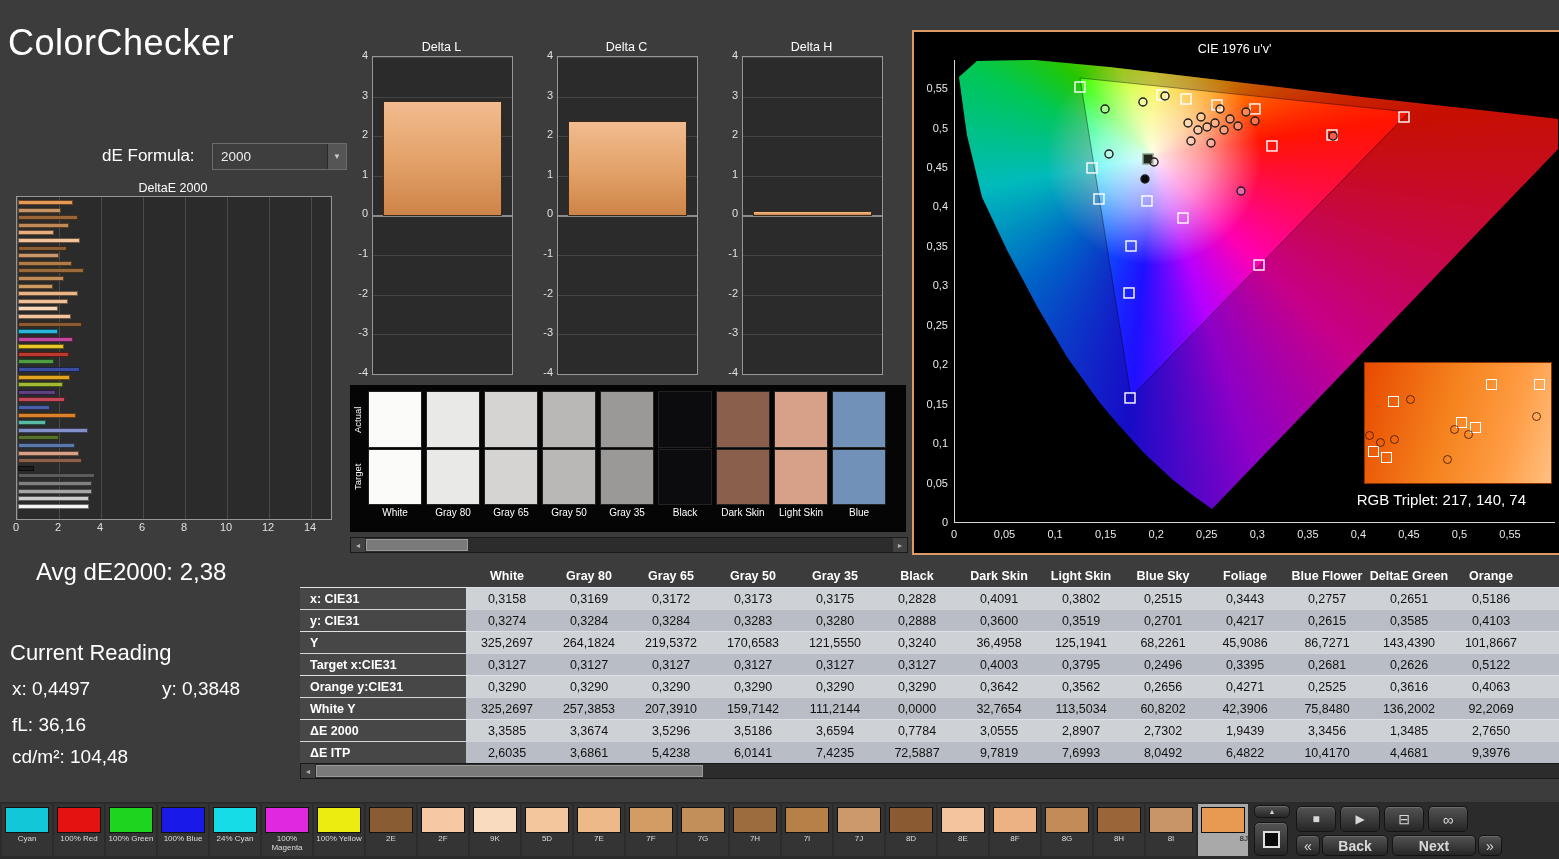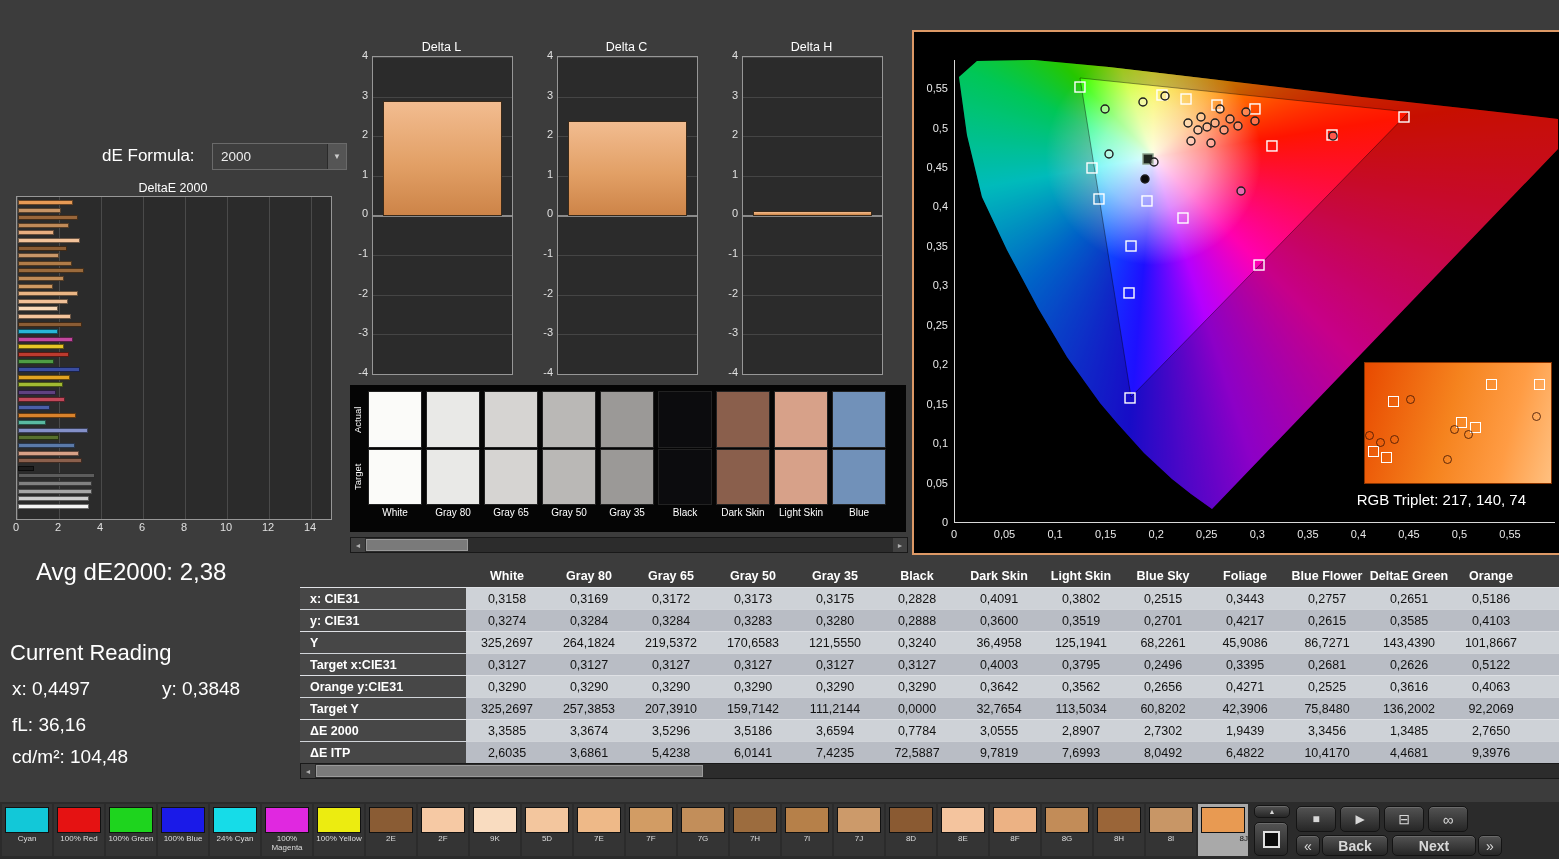--- a/index.html
+++ b/index.html
@@ -119,20 +119,21 @@
   .btn-prev{left:46px;top:33px;width:24px;height:21px;font-size:14px;}
   .btn-back{left:72px;top:33px;width:66px;height:21px;font-size:14px;font-weight:bold;}
   .btn-next{left:142px;top:33px;width:84px;height:21px;font-size:14px;font-weight:bold;}
   .btn-nextarr{left:228px;top:33px;width:24px;height:21px;font-size:14px;}
 </style>
 </head>
 <body>
 
 <div class="page">
 
+  <div class="abs app-title">ColorChecker</div>
   <div class="abs formula-label">dE Formula:</div>
   <div class="abs formula-select">
     <span class="fs-val">2000</span>
     <span class="fs-arrow">▼</span>
   </div>
 
   <div class="abs de-title">DeltaE 2000</div>
   <div class="abs de-chart">
     <div class="de-bars">
         <div class="hbar" style="width: 54.81px; background: rgb(231, 154, 85);"></div>
@@ -295,20 +296,21 @@
         </div>
       </div>
   </div>
   <div class="abs scrollbar strip-scroll">
     <span class="sb-arrow" style="left:0;">◄</span>
     <span class="sb-thumb" style="left:15px;width:100px;"></span>
     <span class="sb-arrow" style="right:0;">►</span>
   </div>
 
   <div class="abs cie-panel">
+    <div class="cie-title">CIE 1976 u'v'</div>
     <div class="cie-gamut">
       <div class="cie-gamut-color"></div>
       <div class="cie-gamut-white"></div>
     </div>
     <svg class="cie-svg" viewBox="0 0 604 462">
       <path fill-rule="evenodd" fill="rgba(0,0,0,0.22)" d="M 258 449 L 237 434 L 218 419 L 190 393 L 163 363 L 146 343 L 113 297 L 84 248 L 53 190 L 28 137 L 13 75 L 5 17 L 23 1 L 80 0 L 155 7 L 265 20 L 408 37 L 526 50 L 604 59 L 604 89 Z M 126 18 L 455 52 L 177 337 Z"></path>
       <path fill="none" stroke="rgba(0,0,0,0.4)" stroke-width="1" d="M 126 18 L 455 52 L 177 337 Z"></path>
     </svg>
     <svg id="cie-points" class="cie-svg" viewBox="0 0 604 462">
         <rect x="120.9706" y="22.024299999999982" width="10" height="10" fill="none" stroke="#ffffff" stroke-width="1.4"></rect>
@@ -505,21 +507,21 @@
           <div class="tcell">0,3642</div>
           <div class="tcell">0,3562</div>
           <div class="tcell">0,2656</div>
           <div class="tcell">0,4271</div>
           <div class="tcell">0,2525</div>
           <div class="tcell">0,3616</div>
           <div class="tcell">0,4063</div>
           <div class="tcell">0,1</div>
         </div>
         <div class="trow alt">
-          <div class="tlabel">Target Y</div>
+          <div class="tlabel">White Y</div>
           <div class="tcell">325,2697</div>
           <div class="tcell">257,3853</div>
           <div class="tcell">207,3910</div>
           <div class="tcell">159,7142</div>
           <div class="tcell">111,2144</div>
           <div class="tcell">0,0000</div>
           <div class="tcell">32,7654</div>
           <div class="tcell">113,5034</div>
           <div class="tcell">60,8202</div>
           <div class="tcell">42,3906</div>

